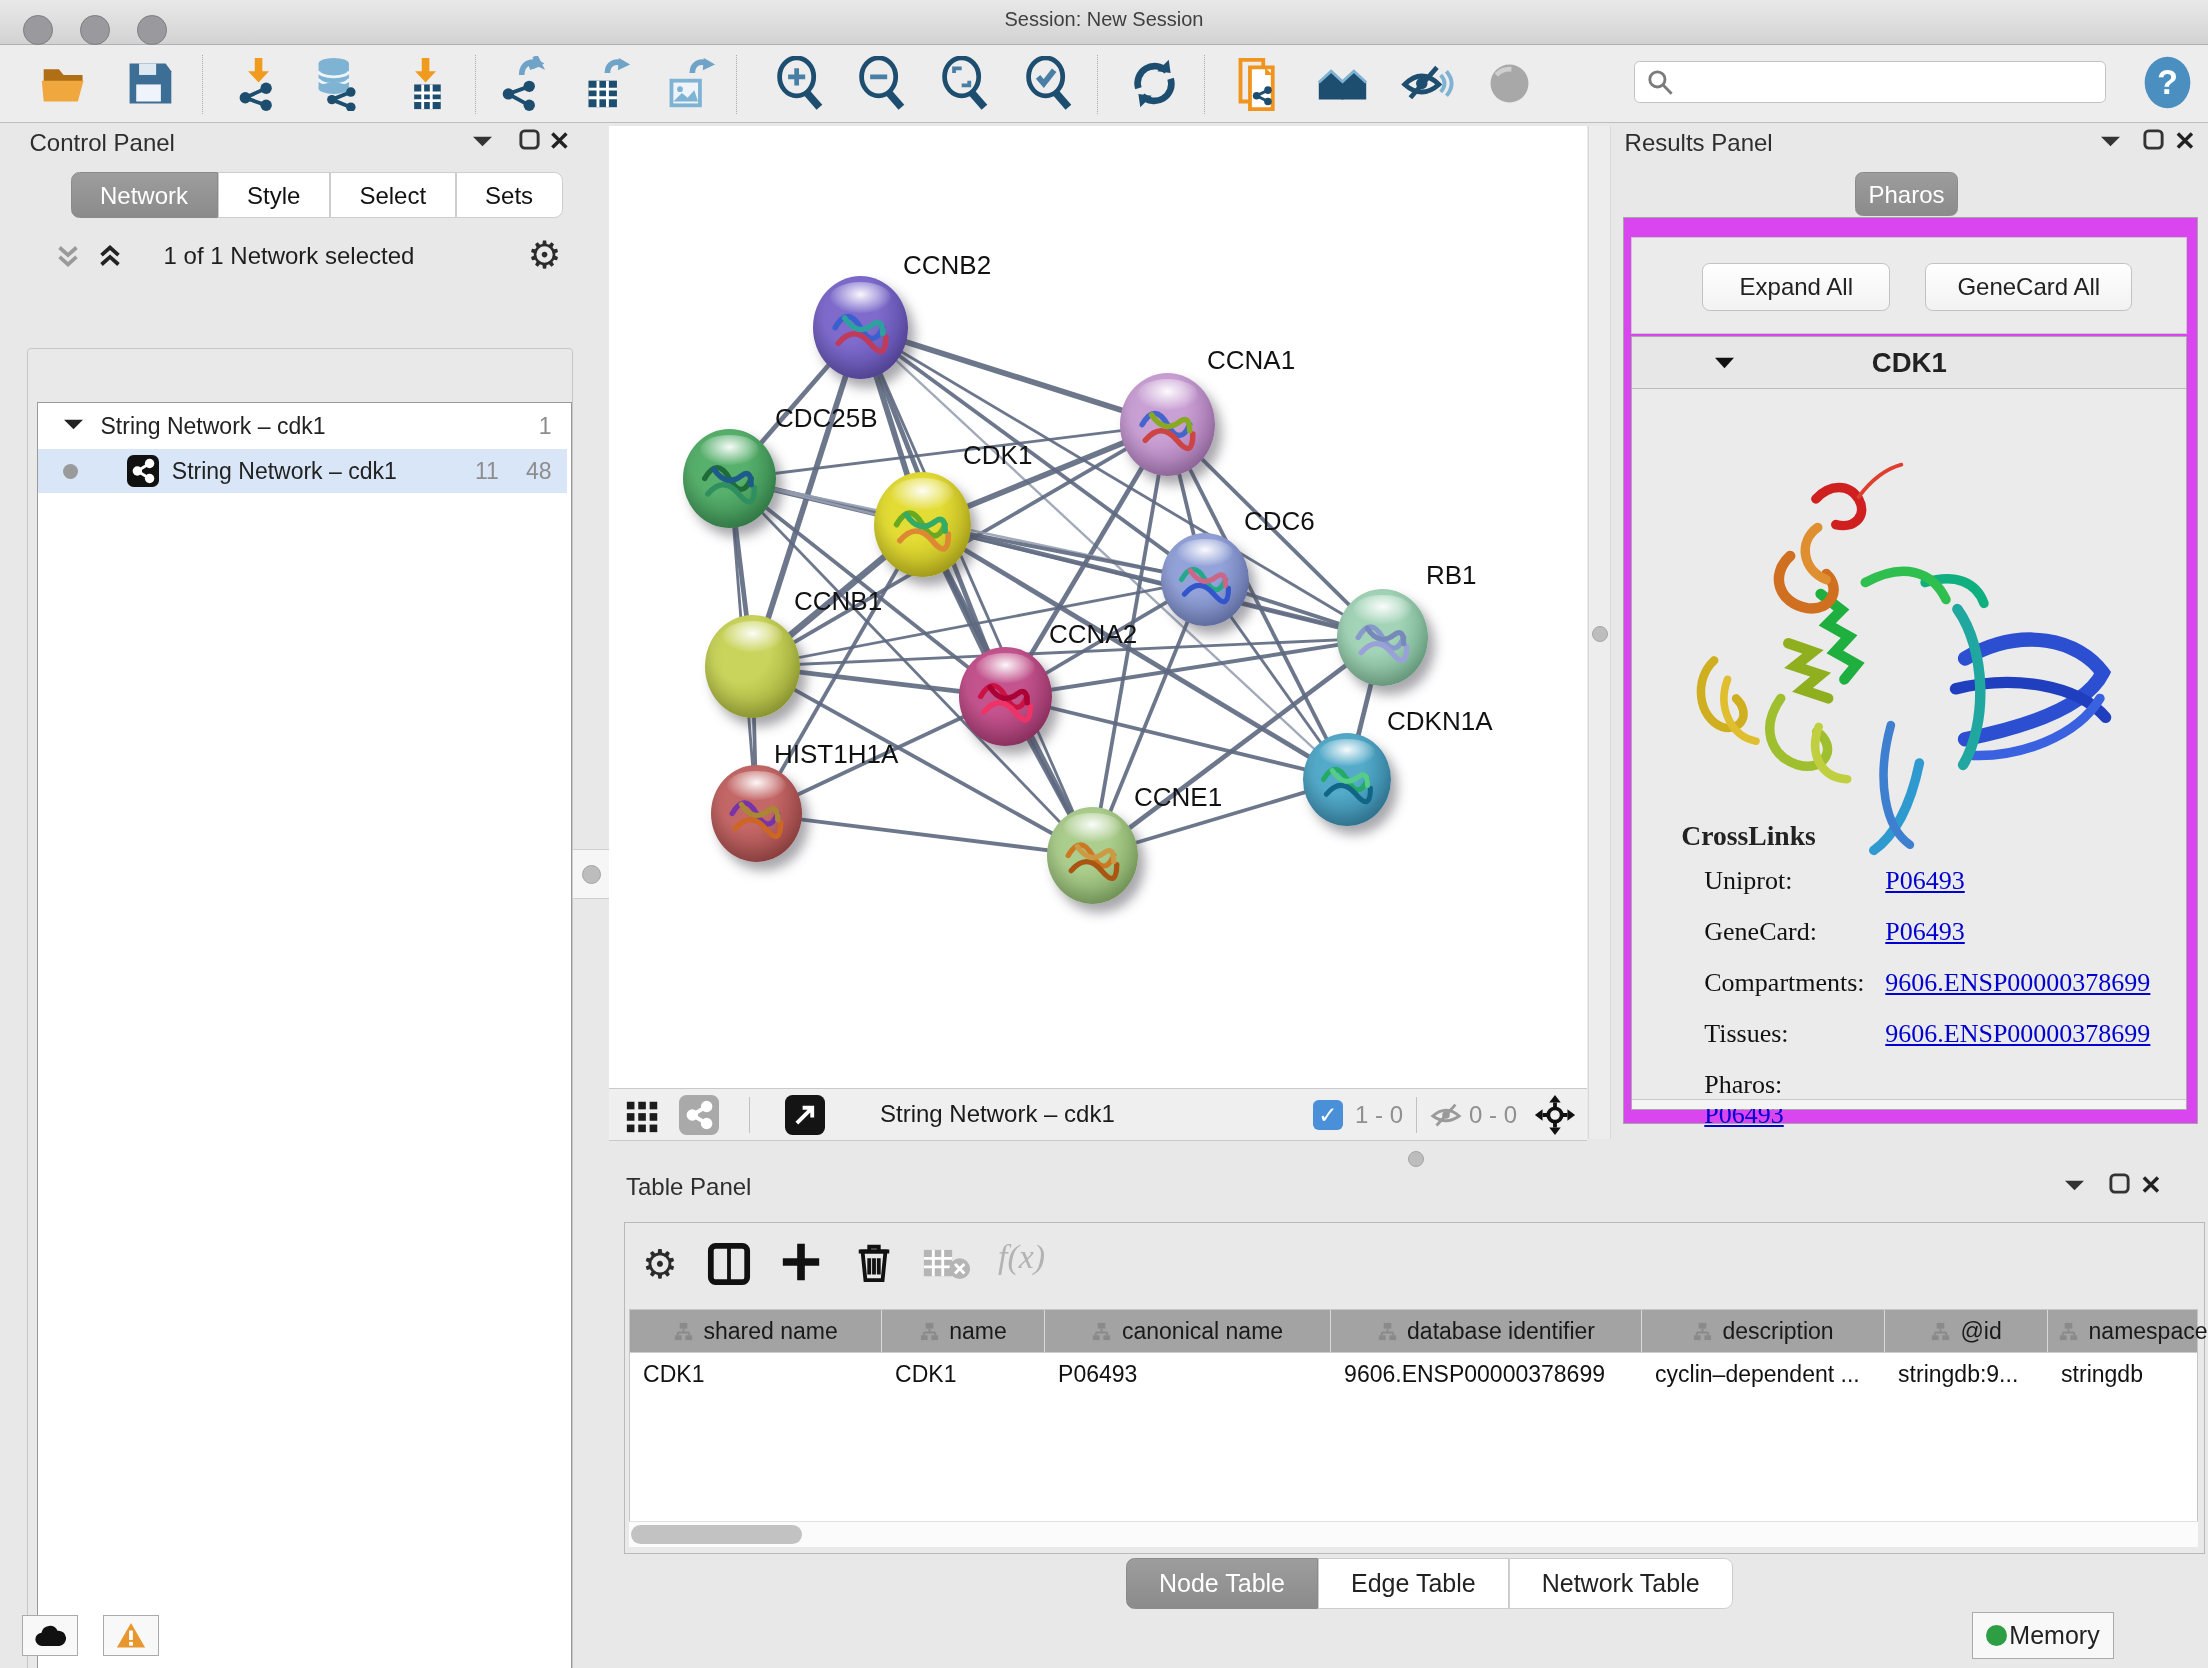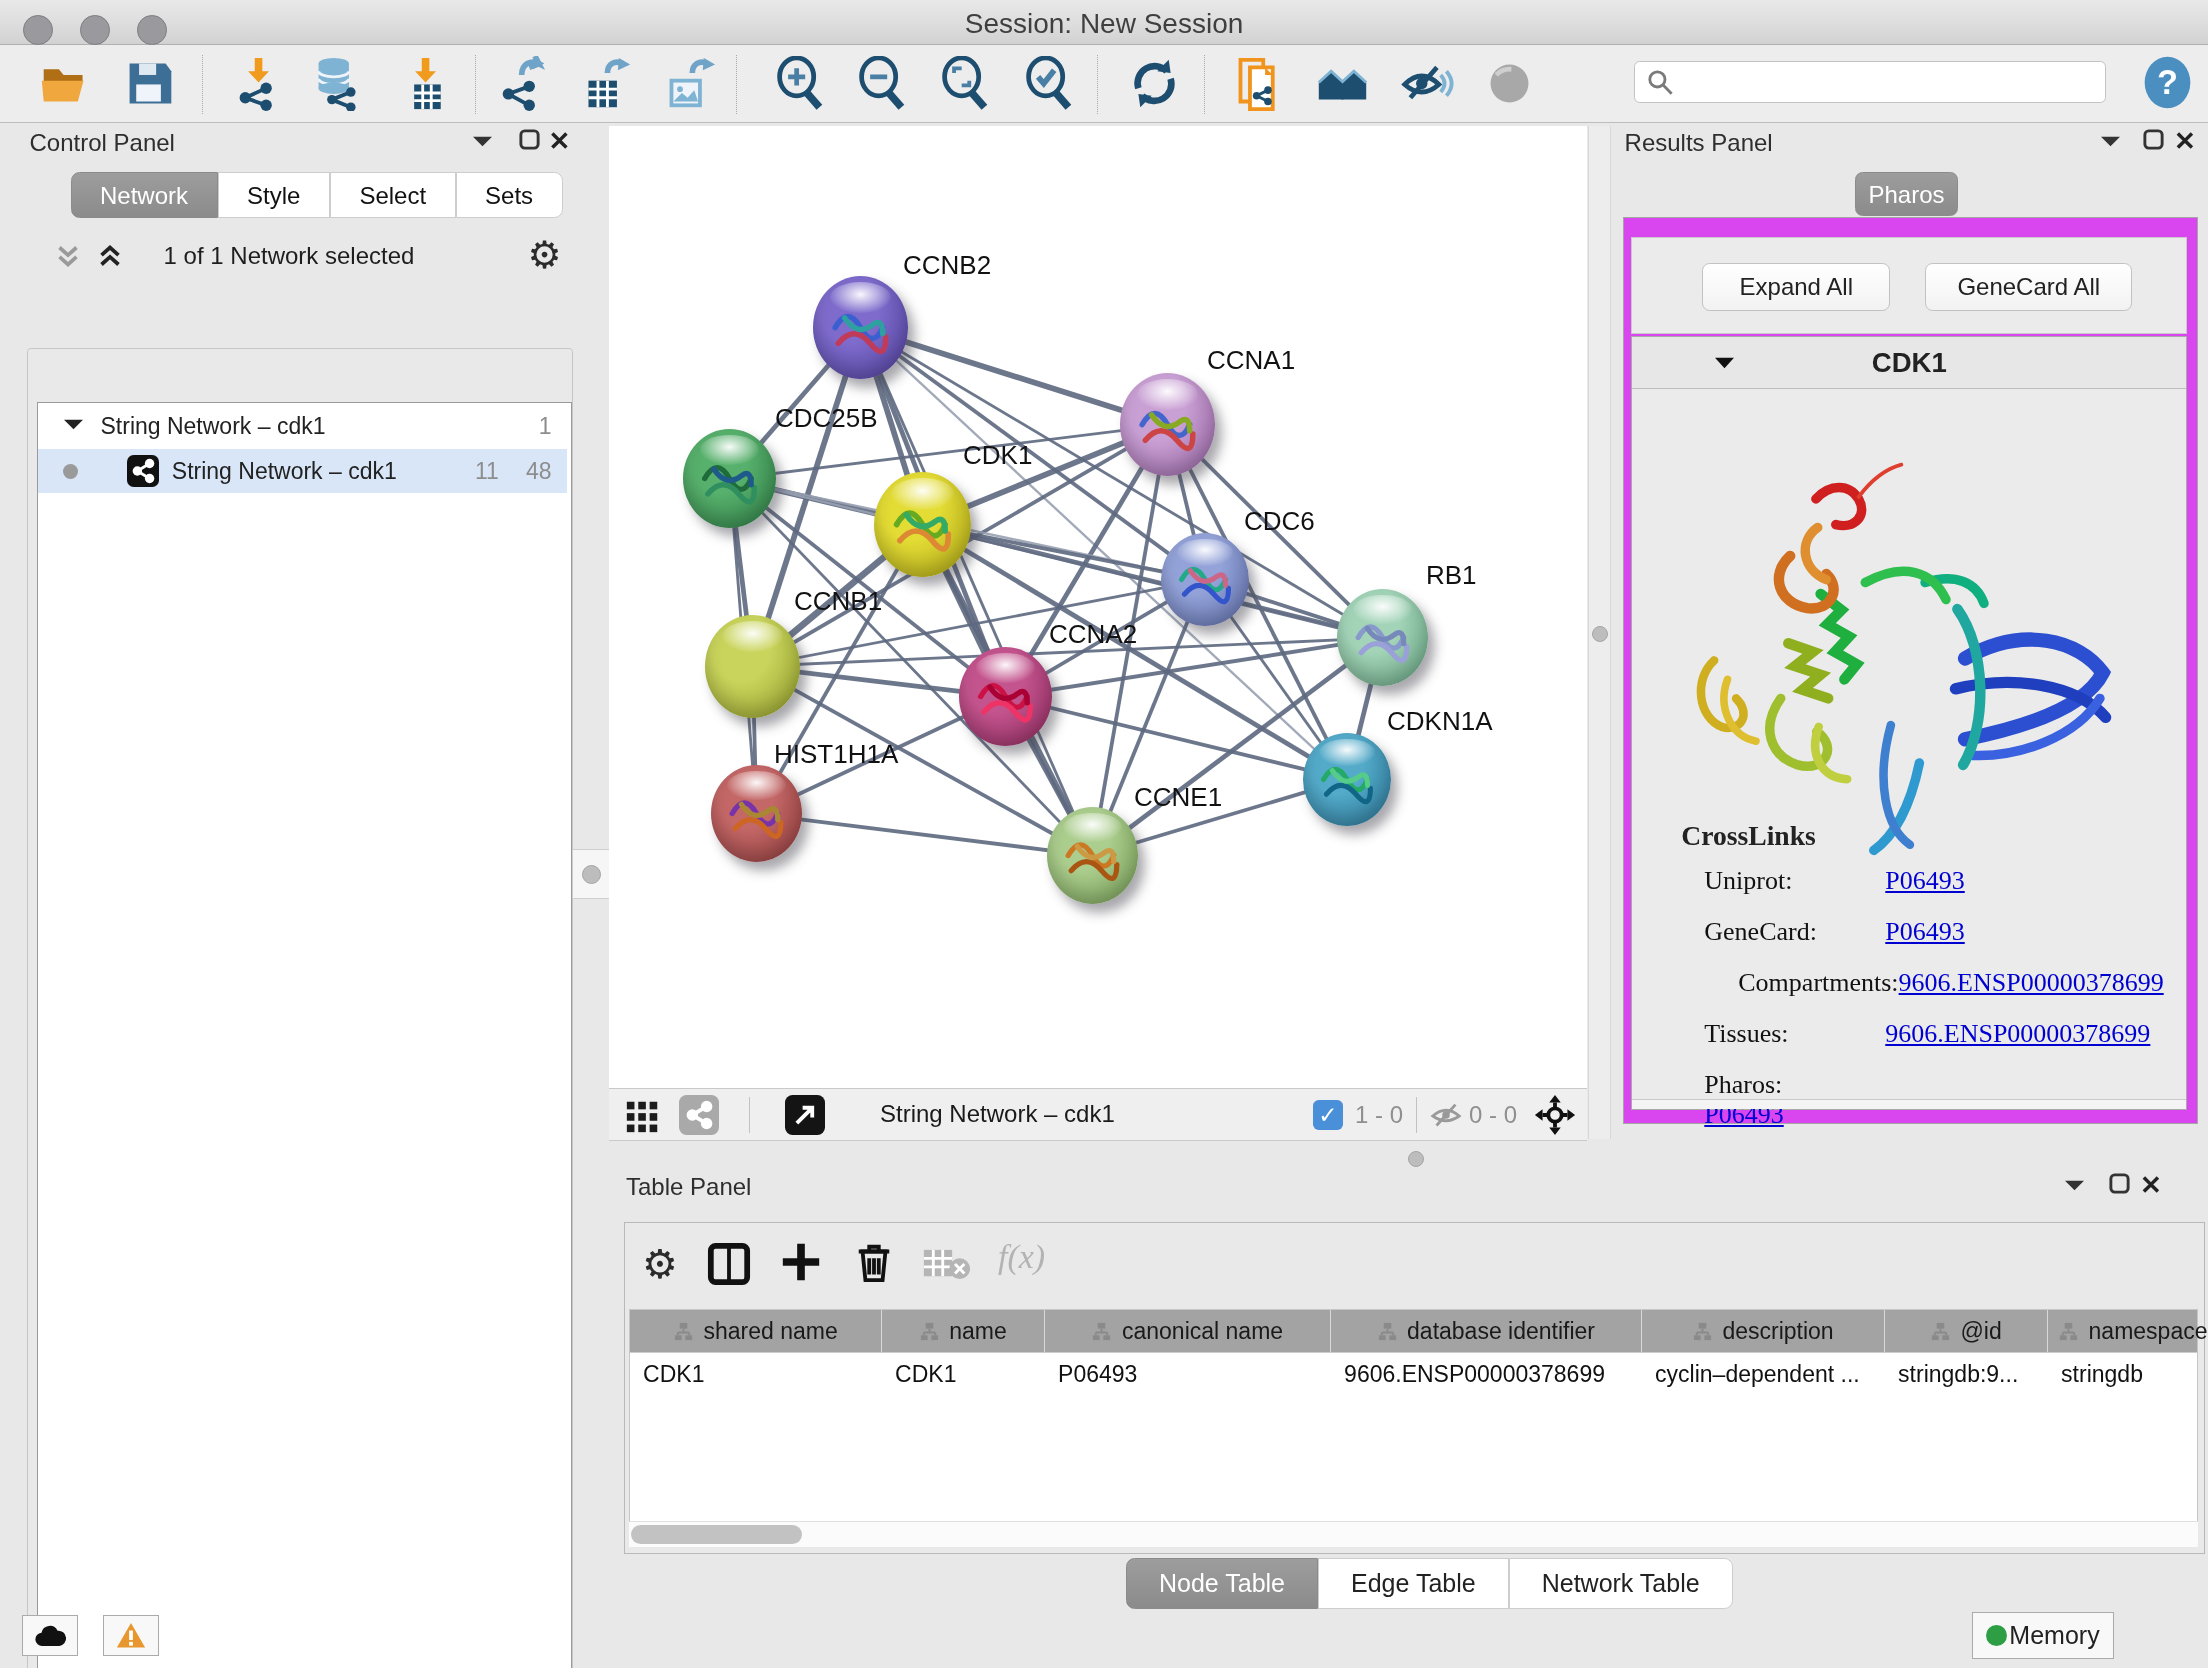--- a/index.html
+++ b/index.html
@@ -1,21 +1,21 @@
 <!DOCTYPE html>
 <html style="font-size:15px"><head>
 <meta charset="utf-8">
 <style>
   html,body{margin:0;padding:0;}
   body{width:2208px;height:1668px;background:#e8e8e8;font-family:"Liberation Sans",sans-serif;color:#222;position:relative;overflow:hidden;}
   .abs{position:absolute;}
   
   .titlebar{position:absolute;left:0;top:0;width:2208px;height:44px;background:linear-gradient(#e9e9e9,#d2d2d2);border-bottom:1px solid #b0b0b0;}
   .tl{position:absolute;top:15px;width:27.6px;height:27.6px;border-radius:50%;background:#9a9a9e;border:1px solid #7e7e82;}
-  .win-title{position:absolute;top:7.6px;left:0;width:100%;text-align:center;font-size:28px;color:#3f3f3f;}
+  .win-title{position:absolute;top:7.6px;left:0;width:100%;text-align:center;font-size:20px;color:#3f3f3f;}
   
   .toolbar{position:absolute;left:0;top:45px;width:2208px;height:77px;background:#ededed;border-bottom:1px solid #bdbdbd;}
   .tbicon{position:absolute;top:11.4px;width:55px;height:55px;}
   .tbsep{position:absolute;top:9.5px;height:59px;border-left:1.9px dotted #a9a9a9;width:0;}
   .searchbox{position:absolute;left:1634px;top:16px;width:472px;height:42px;background:#fff;border:1px solid #c3c3c3;border-radius:5.7px;display:flex;align-items:center;padding-left:11.4px;box-sizing:border-box;}
   
   .panel-title{font-size:24px;color:#2e2e2e;}
   .seg{display:inline-block;box-sizing:border-box;border:1px solid #cdcdcd;background:#fff;color:#111;font-size:24px;text-align:center;}
   .seg.sel{background:linear-gradient(#9d9d9d,#8b8b8b);color:#fff;border-color:#8b8b8b;}
   
@@ -547,21 +547,21 @@
       <div id="crosslinks" style="position:absolute;left:72px;top:529px;width:457px">
           <div style="display: flex; margin-bottom: 21px;">
             <span class="xlabel" style="width: 181px;">Uniprot:</span>
             <span class="xlink">P06493</span>
           </div>
           <div style="display: flex; margin-bottom: 21px;">
             <span class="xlabel" style="width: 181px;">GeneCard:</span>
             <span class="xlink">P06493</span>
           </div>
           <div style="display: flex; margin-bottom: 21px;">
-            <span class="xlabel" style="width: 181px; margin-left: 34px;">Compartments:</span>
+            <span class="xlabel" style="width: 181px;">Compartments:</span>
             <span class="xlink">9606.ENSP00000378699</span>
           </div>
           <div style="display: flex; margin-bottom: 21px;">
             <span class="xlabel" style="width: 181px;">Tissues:</span>
             <span class="xlink">9606.ENSP00000378699</span>
           </div>
           <div style="display: flex; margin-bottom: 21px; flex-direction: column;">
             <span class="xlabel" style="width: 181px;">Pharos:</span>
             <span class="xlink">P06493</span>
           </div>

